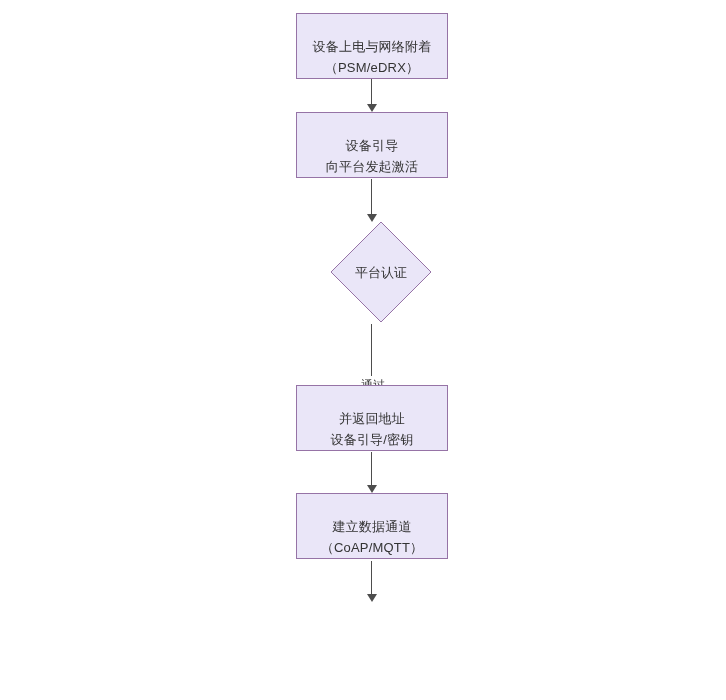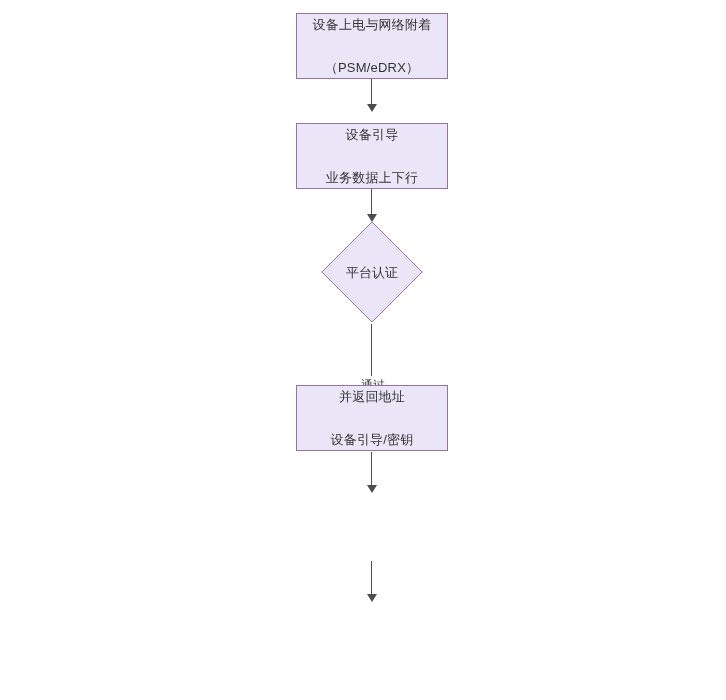--- a/index.html
+++ b/index.html
@@ -17,21 +17,21 @@
     height: 700px;
     background: #ffffff;
     overflow: hidden;
   }
   .node {
     position: absolute;
     box-sizing: border-box;
     display: flex;
     flex-direction: column;
     align-items: center;
-    justify-content: space-between;
+    justify-content: flex-end;
     text-align: center;
     color: #333333;
     font-size: 13px;
     line-height: 21px;
     letter-spacing: 0.2px;
   }
   .node.process {
     background: #EAE6F8;
     border: 1px solid #9673A6;
     width: 152px;
@@ -40,21 +40,21 @@
   }
   .node .line1,
   .node .line2 {
     display: block;
     white-space: nowrap;
   }
   .decision-wrap {
     position: absolute;
     width: 102px;
     height: 102px;
-    left: 321px;
+    left: 330px;
   }
   .decision-shape {
     position: absolute;
     top: 0;
     left: 0;
     width: 100%;
     height: 100%;
   }
   .decision-label {
     position: absolute;
@@ -115,32 +115,36 @@
   <div class="arrowhead" style="top:485px;"></div>
 
   <div class="connector" style="top:561px; height:34px;"></div>
   <div class="arrowhead" style="top:594px;"></div>
 
   <div class="node process" style="top:13px;">
     <span class="line1">设备上电与网络附着</span>
     <span class="line2">（PSM/eDRX）</span>
   </div>
 
-  <div class="node process" style="top:112px;margin-top:11px;">
+  <div class="node process" style="top:112px;">
     <span class="line1">设备引导</span>
-    <span class="line2">业务数据上下行</span>
+    <span class="line2">向平台发起激活</span>
   </div>
 
   <div class="decision-wrap" style="top:221px;">
     <svg class="decision-shape" viewBox="0 0 102 102" preserveAspectRatio="none">
       <polygon points="51,1 101,51 51,101 1,51" fill="#EAE6F8" stroke="#9673A6" stroke-width="1"></polygon>
     </svg>
     <div class="decision-label">平台认证</div>
   </div>
 
   <div class="node process" style="top:385px;">
     <span class="line1">并返回地址</span>
     <span class="line2">设备引导/密钥</span>
   </div>
 
+  <div class="node process" style="top:493px;">
+    <span class="line1">建立数据通道</span>
+    <span class="line2">（CoAP/MQTT）</span>
+  </div>
 
 
 </div>
 
 </body></html>

